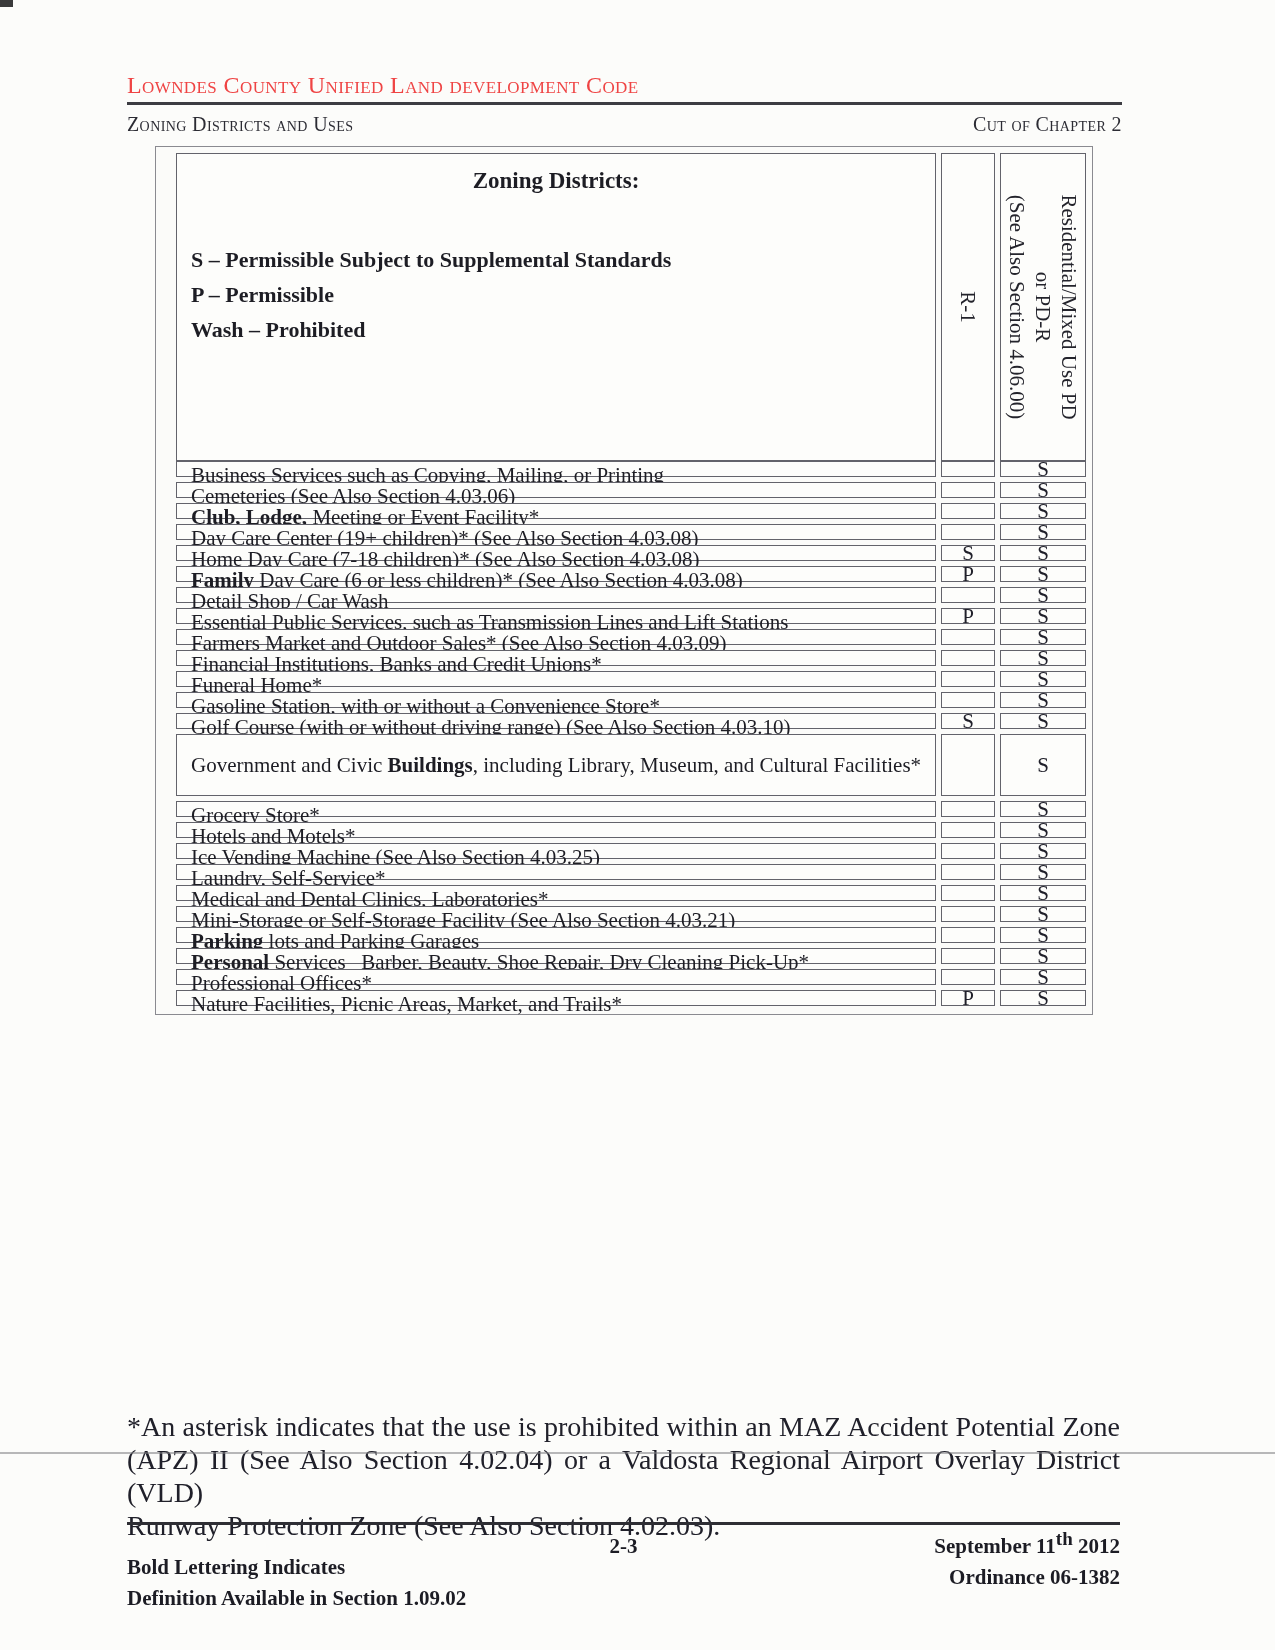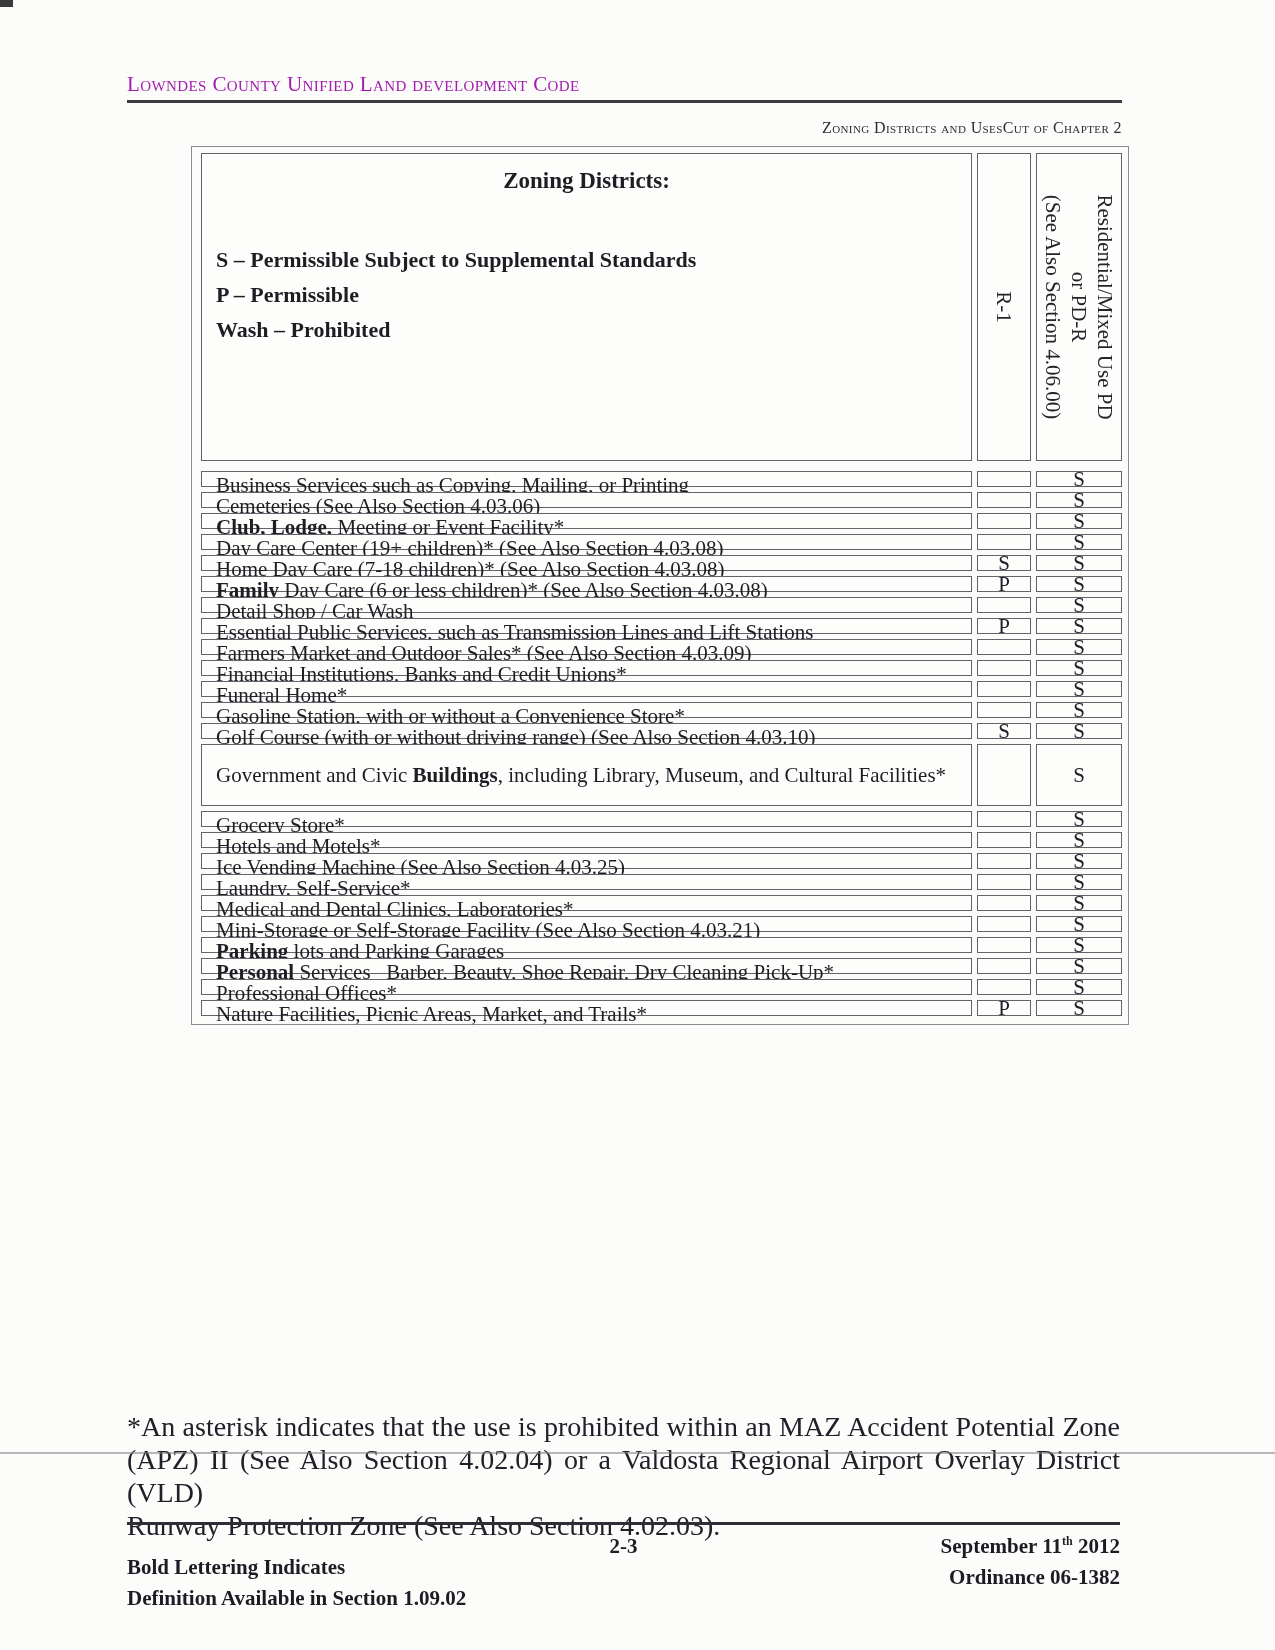--- a/index.html
+++ b/index.html
@@ -13,35 +13,34 @@
     overflow:hidden;
   }
   .corner-mark {
     position:absolute; left:0; top:0; width:13px; height:7px;
     background:#3a3a3a;
   }
   
   .doc-header { position:absolute; left:127px; top:72px; width:995px; }
   .doc-title {
     font-variant:small-caps;
-    font-size:21px; letter-spacing:.4px; color:#a21caf;
+    font-size:24px; letter-spacing:.4px; color:#ef4444;
   }
   .title-rule { margin-top:3px; height:3px; background:#3c3c42; }
   .subtitle-row {
-    margin-top:16px; display:flex; justify-content:flex-end;
-    font-variant:small-caps; font-size:16px; letter-spacing:.4px; color:#2c2c34;
+    margin-top:8px; display:flex; justify-content:space-between;
+    font-variant:small-caps; font-size:20px; letter-spacing:.4px; color:#2c2c34;
   }
   
   .ztable {
     position:absolute; left:155px; top:146px; width:938px;
     border:1px solid #8a8a90; background:#fbfbf9;
-    padding:6px 6px 8px 9px;
-    display:flex; flex-direction:column; gap:10px;
+    padding:6px 6px 8px 20px;
+    display:flex; flex-direction:column; gap:0;
     box-sizing:border-box;
-    margin-left:36px;
   }
   .trow { display:flex; gap:5px; }
   .cell {
     border:1px solid #63636b; background:#fdfdfb;
     box-sizing:border-box;
   }
   .name-cell {
     flex:1; display:flex; align-items:center; flex-wrap:wrap;
     padding:0 10px 0 14px;
     font-size:21px; line-height:26px;
@@ -77,21 +76,21 @@
   
   .doc-footer { position:absolute; left:127px; top:1522px; width:993px; }
   .footer-rule { height:3px; background:#2e2e34; }
   .footer-cols {
     margin-top:6px; display:flex; font-weight:bold;
     font-size:21px; line-height:31px; color:#1c1c24;
   }
   .f-left  { flex:1.2;margin-top:21px; }
   .f-center{ flex:.6; text-align:center; }
   .f-right { flex:1.2; text-align:right; }
-  sup { font-size:12px; vertical-align:super; line-height:0; }
+  sup { font-size:19px; vertical-align:super; line-height:0; }
 </style>
 </head>
 <body>
 
 <div class="page">
 
   <div class="corner-mark"></div>
 
   <header class="doc-header">
     <div class="doc-title">Lowndes County Unified Land development Code</div>

